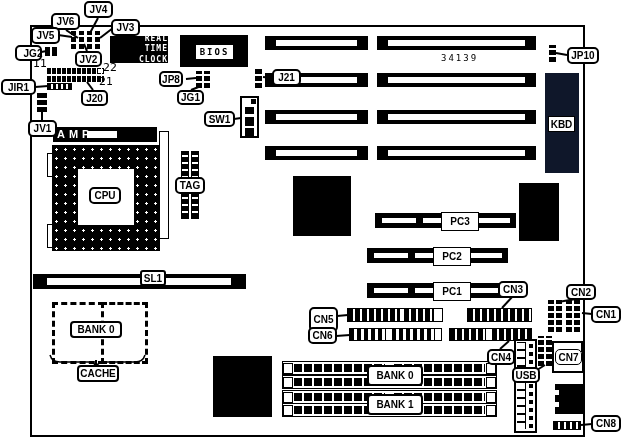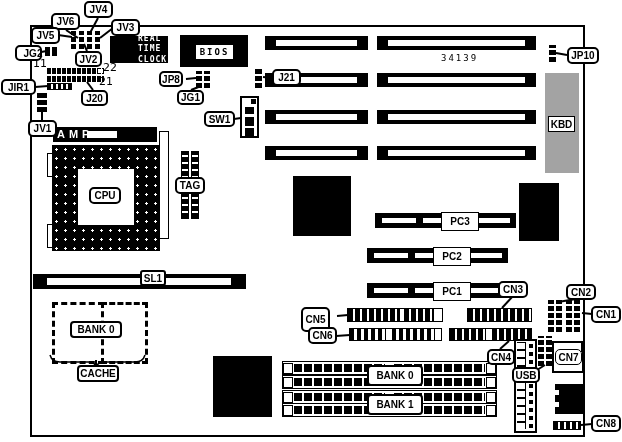--- a/index.html
+++ b/index.html
@@ -65,21 +65,21 @@
     <div class="abs" style="right:1px;top:2px;width:5px;height:4px;background:#fff;"></div>
   </div>
   <div class="abs dotbar" style="left:47px;top:83px;width:25px;height:7px;"></div>
   <div class="abs vrows" style="left:37px;top:93px;width:10px;height:19px;"></div>
 
   <div class="plain-num" style="left:33px;top:57px;">11</div>
   <div class="plain-num" style="left:103px;top:61px;">22</div>
   <div class="plain-num" style="left:99px;top:75px;">21</div>
 
   <div class="abs" style="left:110px;top:36px;width:58px;height:27px;background:#000;color:#fff;
-       display:flex;align-items:center;justify-content:center;text-align:left;
+       display:flex;align-items:center;justify-content:center;text-align:right;
        font:bold 8px 'DejaVu Sans Mono',monospace;line-height:1.3;letter-spacing:1px;padding-left:28px;">REAL TIME CLOCK</div>
   <div class="abs" style="left:180px;top:35px;width:68px;height:32px;background:#000;">
     <div class="abs" style="left:16px;top:10px;width:37px;height:14px;background:#fff;
          display:flex;align-items:center;justify-content:center;
          font:bold 9px 'DejaVu Sans Mono',monospace;letter-spacing:2px;color:#000;">BIOS</div>
   </div>
 
   <div class="abs vrows" style="left:196px;top:71px;width:6px;height:17px;"></div>
   <div class="abs vrows" style="left:204px;top:71px;width:6px;height:17px;"></div>
 
@@ -114,21 +114,21 @@
     </div>
   <div class="isa" style="left:265px;top:146px;width:103px;">
       <div class="inner"></div>
     </div>
   <div class="isa" style="left:377px;top:146px;width:159px;">
       <div class="inner"></div>
     </div>
 
   <div class="abs" style="left:441px;top:53px;font:9px 'DejaVu Sans Mono',monospace;letter-spacing:2px;color:#000;">34139</div>
 
-  <div class="abs" style="left:545px;top:73px;width:34px;height:100px;background:#a3a3a3;">
+  <div class="abs" style="left:545px;top:73px;width:34px;height:100px;background:#0f172a;">
     <div class="abs" style="left:3px;top:43px;width:27px;height:16px;background:#fff;border:1px solid #000;
          display:flex;align-items:center;justify-content:center;font:bold 10px 'Liberation Sans',sans-serif;color:#000;">KBD</div>
   </div>
 
   <div class="abs" style="left:53px;top:127px;width:104px;height:15px;background:#000;color:#fff;
        font:bold 11px 'Liberation Sans',sans-serif;letter-spacing:4px;padding-left:4px;line-height:15px;">AMP</div>
   <div class="abs" style="left:87px;top:131px;width:30px;height:7px;background:#fff;"></div>
   <div class="abs" style="left:159px;top:131px;width:10px;height:108px;background:#fff;border:1px solid #000;"></div>
   <div class="abs" style="left:52px;top:145px;width:108px;height:106px;background-color:#000;
        background-image:radial-gradient(circle,#fff 1.2px,rgba(0,0,0,0) 1.4px);background-size:9px 9px;">
@@ -273,21 +273,21 @@
   <div class="callout" style="left:15px;top:45px;width:27px;height:16px;padding-left:11px;">JG2</div>
   <div class="callout" style="left:75px;top:51px;width:27px;height:16px;">JV2</div>
   <div class="callout" style="left:1px;top:79px;width:35px;height:16px;">JIR1</div>
   <div class="callout" style="left:81px;top:90px;width:27px;height:16px;">J20</div>
   <div class="callout" style="left:28px;top:120px;width:29px;height:17px;">JV1</div>
   <div class="callout" style="left:159px;top:71px;width:24px;height:16px;">JP8</div>
   <div class="callout" style="left:177px;top:90px;width:27px;height:15px;">JG1</div>
   <div class="callout" style="left:204px;top:111px;width:31px;height:16px;">SW1</div>
   <div class="callout" style="left:272px;top:69px;width:29px;height:17px;">J21</div>
   <div class="callout" style="left:567px;top:47px;width:32px;height:17px;">JP10</div>
-  <div class="callout" style="left:301px;top:307px;width:29px;height:25px;">CN5</div>
+  <div class="callout" style="left:309px;top:307px;width:29px;height:25px;">CN5</div>
   <div class="callout" style="left:308px;top:327px;width:29px;height:17px;">CN6</div>
   <div class="callout" style="left:498px;top:281px;width:30px;height:17px;">CN3</div>
   <div class="callout" style="left:487px;top:349px;width:28px;height:16px;">CN4</div>
   <div class="callout" style="left:566px;top:284px;width:30px;height:16px;">CN2</div>
   <div class="callout" style="left:591px;top:306px;width:30px;height:17px;">CN1</div>
   <div class="callout" style="left:555px;top:349px;width:27px;height:16px;border-width:1px;">CN7</div>
   <div class="callout" style="left:591px;top:415px;width:30px;height:17px;">CN8</div>
   <div class="callout" style="left:512px;top:367px;width:28px;height:16px;">USB</div>
 
 </div>

